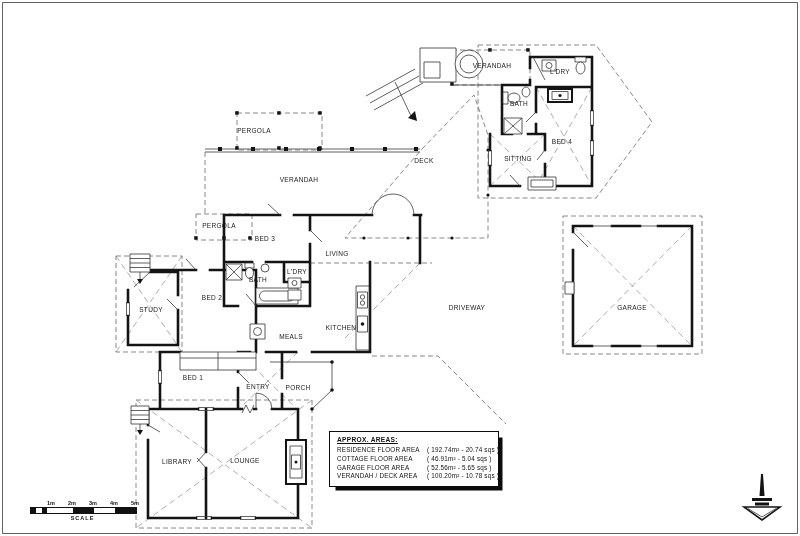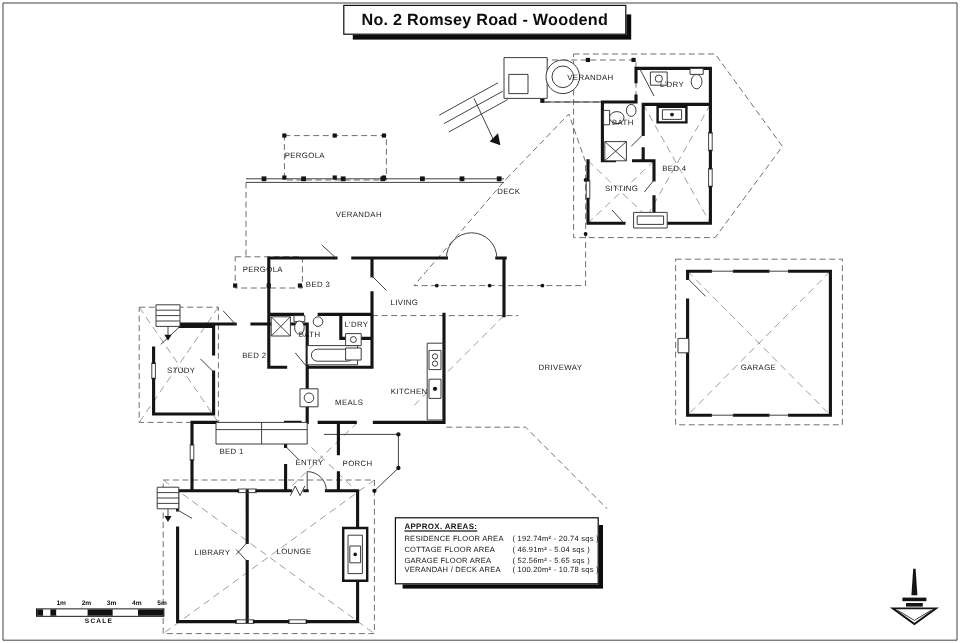--- a/index.html
+++ b/index.html
@@ -233,23 +233,20 @@
 
   <g>
     <path class="ink" d="M761 474 L763 474 L764.5 496 L759.5 496 Z"></path>
     <rect class="ink" x="752" y="498" width="20" height="3"></rect>
     <rect class="ink" x="755" y="502.5" width="14" height="3"></rect>
     <path d="M744 507 L780 507 L762 520 Z" fill="#fff" stroke="#141414" stroke-width="1.6"></path>
     <path class="thin" d="M748 508.5 L762 517 L776 508.5"></path>
   </g>
 </svg>
 
-  <div class="titlebox">
-    <span>No. 2 Romsey Road - Woodend</span>
-  </div>
 
   <span class="rl" style="left:254px;top:130px">PERGOLA</span>
   <span class="rl" style="left:299px;top:179px">VERANDAH</span>
   <span class="rl" style="left:219px;top:225px">PERGOLA</span>
   <span class="rl" style="left:265px;top:238px">BED 3</span>
   <span class="rl" style="left:337px;top:253px">LIVING</span>
   <span class="rl" style="left:297px;top:271px">L'DRY</span>
   <span class="rl" style="left:258px;top:279px">BATH</span>
   <span class="rl" style="left:212px;top:297px">BED 2</span>
   <span class="rl" style="left:151px;top:309px">STUDY</span>

